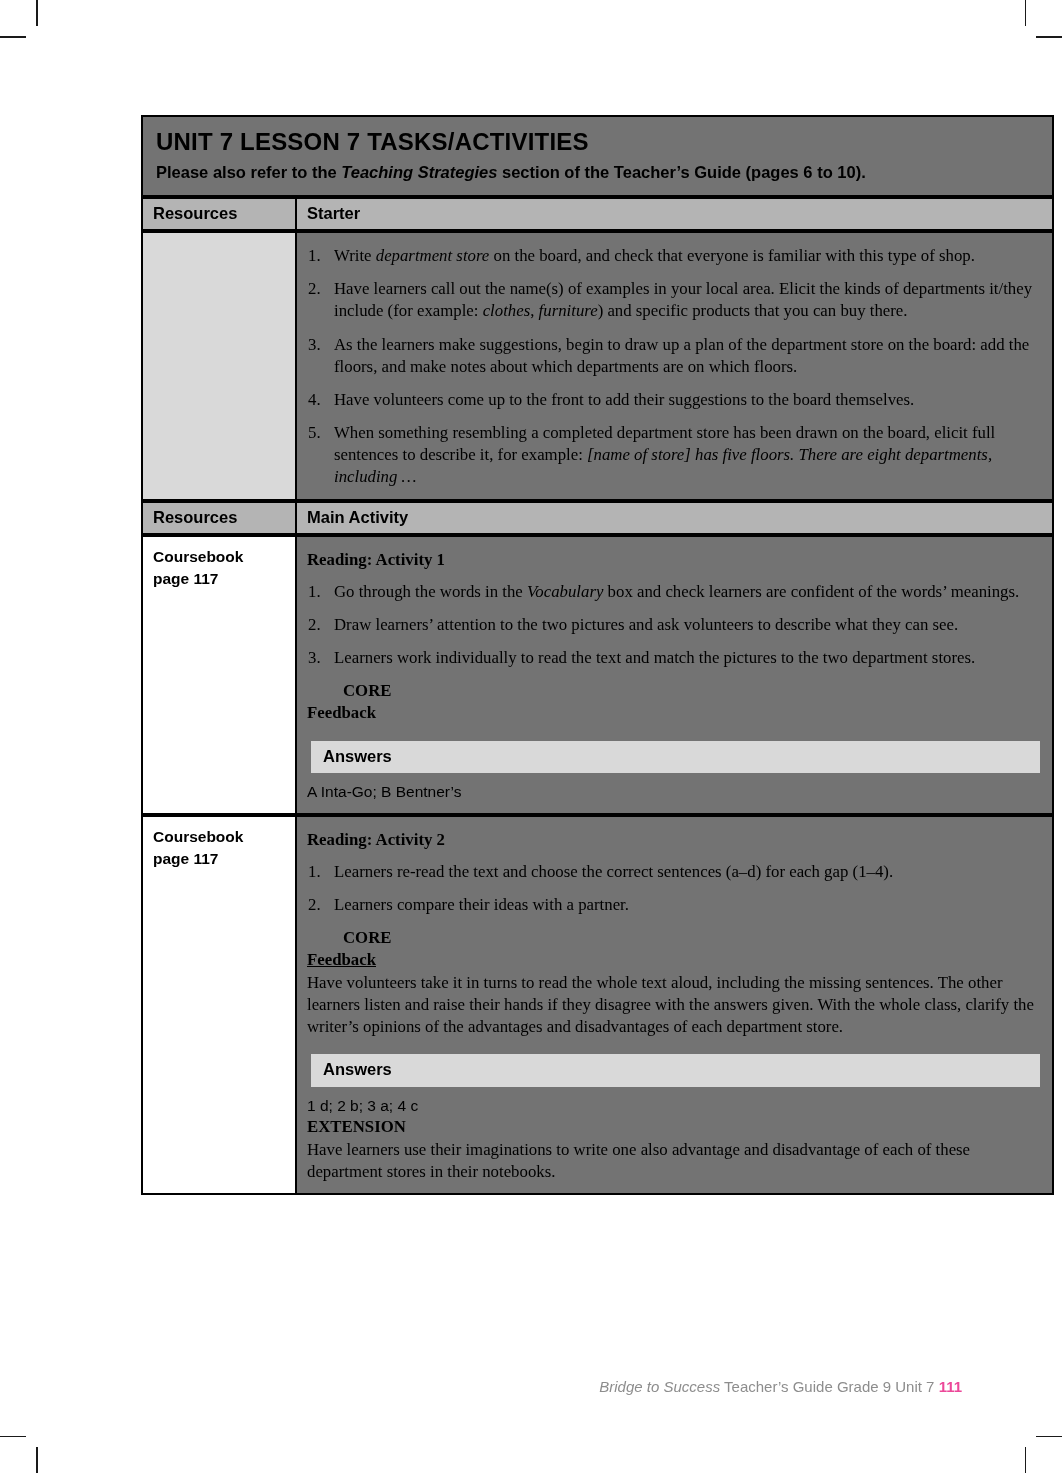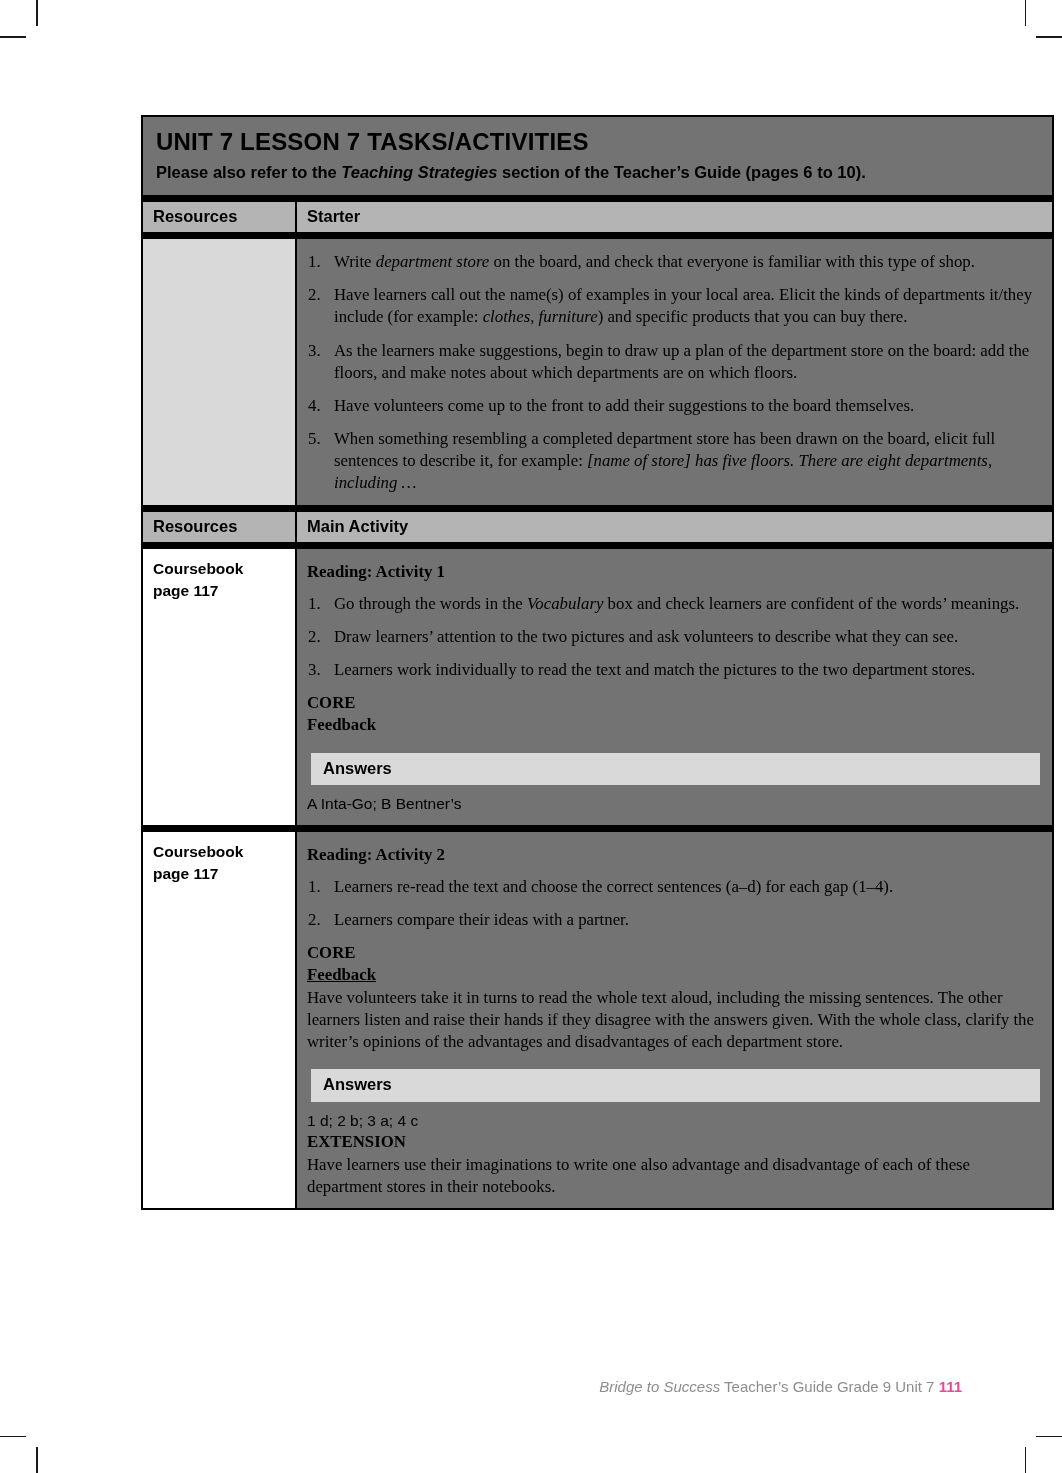--- a/index.html
+++ b/index.html
@@ -29,21 +29,21 @@
   }
   .title-block { padding:11px 13px 13px; }
   .doc-title {
     font-family:"Liberation Sans", sans-serif;
     font-weight:bold; font-size:24px; letter-spacing:0.2px;
   }
   .doc-subtitle {
     font-family:"Liberation Sans", sans-serif;
     font-weight:bold; font-size:16.5px; margin-top:7px;
   }
-  .row { display:grid; grid-template-columns:154px 1fr; border-top:7px solid #000000; }
+  .row { display:grid; grid-template-columns:154px 1fr; border-top:4px solid #000000; }
   .cell-l { border-right:2px solid #000; }
   .hdr .cell-l, .hdr .cell-r {
     background:#b4b4b4;
     font-family:"Liberation Sans", sans-serif;
     font-weight:bold; font-size:16.5px;
     padding:5px 10px 6px;
   }
   .starter-left { background:#d9d9d9; }
   .res-cell {
     background:#fff;
@@ -58,21 +58,21 @@
   ol.steps { list-style:none; counter-reset:n; }
   ol.steps li {
     counter-increment:n;
     position:relative;
     padding-left:27px;
     margin-bottom:11px;
   }
   ol.steps li:last-child { margin-bottom:0; }
   ol.steps li::before { content:counter(n) "."; position:absolute; left:1px; }
   .act-heading { font-weight:bold; margin-bottom:10px; }
-  .after-list { margin-top:11px; }
+  .after-list { margin-top:11px;margin-left:36px; }
   .bold-line { font-weight:bold; }
   .answers-bar {
     background:#d9d9d9;
     font-family:"Liberation Sans", sans-serif;
     font-weight:bold; font-size:16.5px;
     padding:5px 6px 6px 12px;
     margin:16px 0 0 4px;
   }
   .answers-text {
     font-family:"Liberation Sans", sans-serif;

